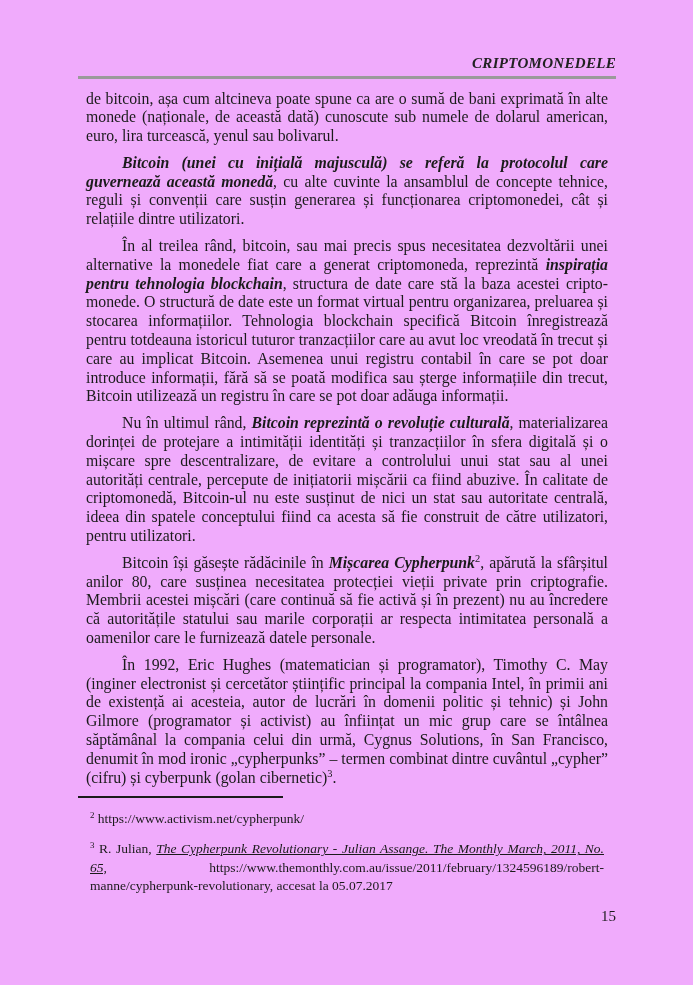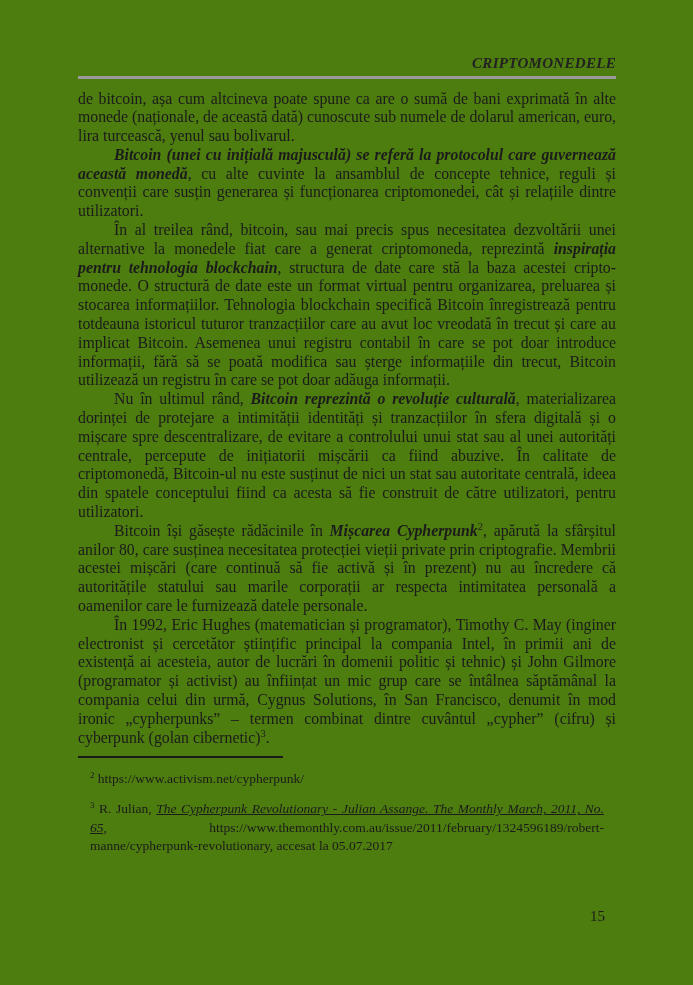--- a/index.html
+++ b/index.html
@@ -5,21 +5,21 @@
   html, body {
     margin: 0;
     padding: 0;
     background: #ffffff;
   }
   .page {
     position: relative;
     width: 693px;
     height: 985px;
     box-sizing: border-box;
-    background: #4d7c0f;
+    background: #f0abfc;
     color: #1b1b1b;
     font-family: "Liberation Serif", "DejaVu Serif", serif;
     padding: 54px 77px 0 78px;
     overflow: hidden;
   }
   .running-header {
     text-align: right;
   }
   .header-title {
     font-style: italic;
@@ -33,21 +33,21 @@
     background: #9a9a9a;
     margin-top: 4px;
   }
   .body-text {
     margin-top: 11px;
     font-size: 15.8px;
     line-height: 18.8px;
     text-align: justify;
   }
   .para {
-    margin: 0;
+    margin: 8px;
   }
   .para.indent {
     text-indent: 36px;
   }
   .seg-r { font-style: normal; }
   .seg-bi { font-weight: bold; font-style: italic; }
   .seg-i { font-style: italic; text-decoration: underline; }
   sup.seg-sup {
     font-size: 0.66em;
     line-height: 0;
@@ -65,21 +65,21 @@
     font-size: 13.5px;
     line-height: 18.4px;
     text-align: justify;
     overflow-wrap: break-word;
   }
   .footnote {
     margin: 12px;
   }
   .page-number {
     position: absolute;
-    right: 88px;
+    right: 77px;
     bottom: 60px;
     font-size: 15px;
     color: #1b1b1b;
   }
 </style>
 </head>
 <body>
 
 <div class="page">
 

